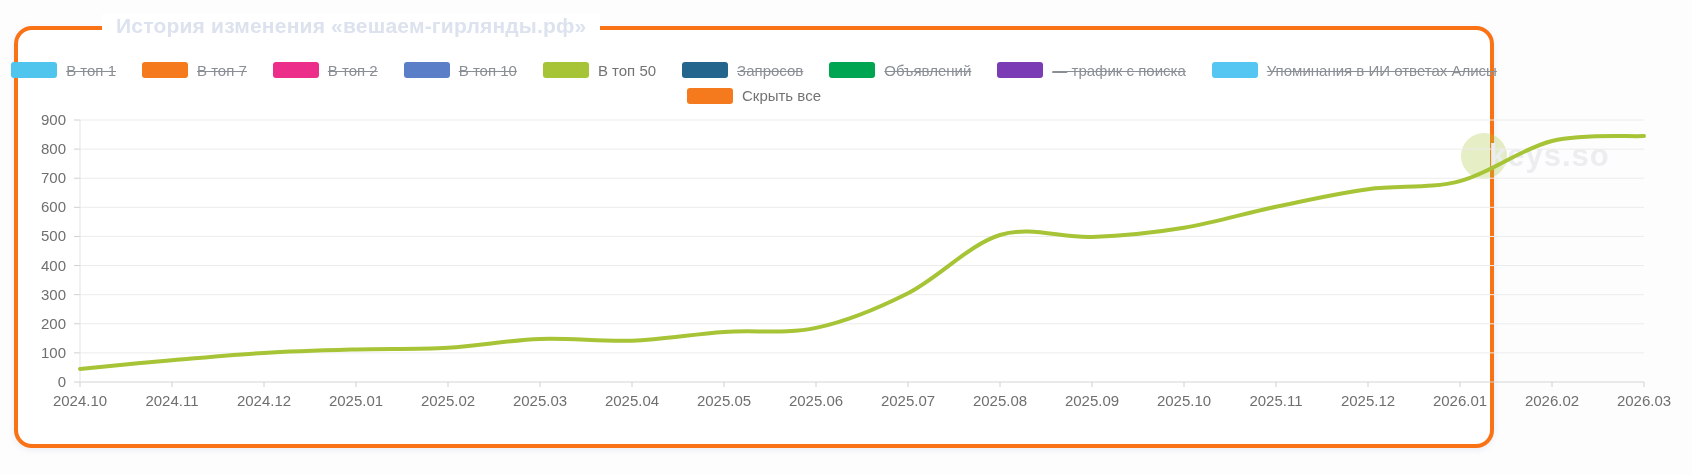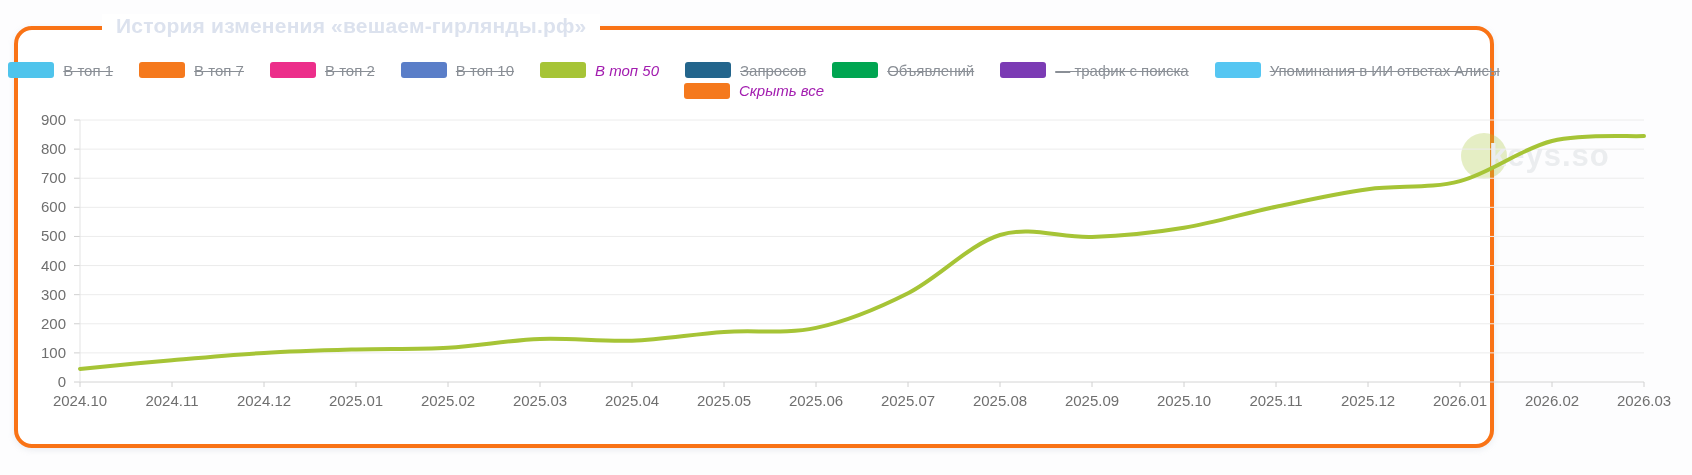--- a/index.html
+++ b/index.html
@@ -22,28 +22,28 @@
     font-size:21px; font-weight:700; color:#dce2ee;
     letter-spacing:.2px; white-space:nowrap;
   }
   .legend-row {
     display:flex; justify-content:center; align-items:center;
     flex-wrap:nowrap; gap:26px;
     padding-top:30px;
     height:50px;
   }
   .legend-row2 {
-    display:flex; justify-content:center; align-items:flex-start;
+    display:flex; justify-content:center; align-items:flex-end;
     gap:10px; height:22px; margin-top:2px;
   }
   .legend-item { display:flex; align-items:center; gap:9px; cursor:pointer; white-space:nowrap; }
   .swatch { display:inline-block; width:46px; height:16px; border-radius:3px; flex:0 0 auto; }
   .legend-label { font-size:15px; color:#8a8f96; }
   .legend-item.disabled .legend-label { text-decoration:line-through; color:#8a8f96; }
-  .legend-item.active .legend-label { text-decoration:none; color:#a21caf;font-style:italic; }
+  .legend-item.active .legend-label { text-decoration:none; color:#737373; }
   .chart-wrap { position:relative; margin-top:6px; height:320px; }
   .chart-wrap svg { position:relative; z-index:1; display:block; }
   .watermark {
     position:absolute; z-index:0; left:1443px; top:23px;
     display:flex; align-items:center; pointer-events:none;
   }
   .wm-circle {
     width:46px; height:46px; border-radius:50%;
     background:rgba(168,200,60,.30);
     flex:0 0 auto;

